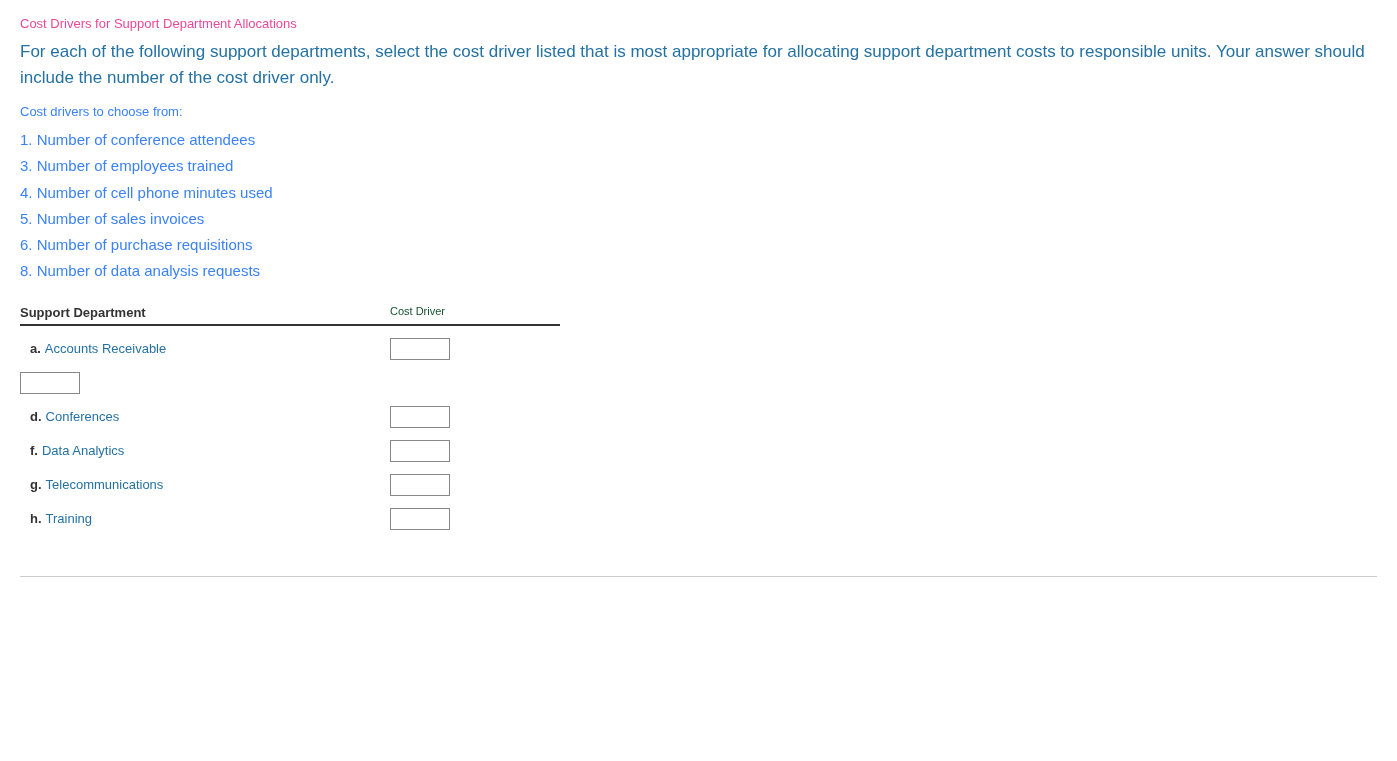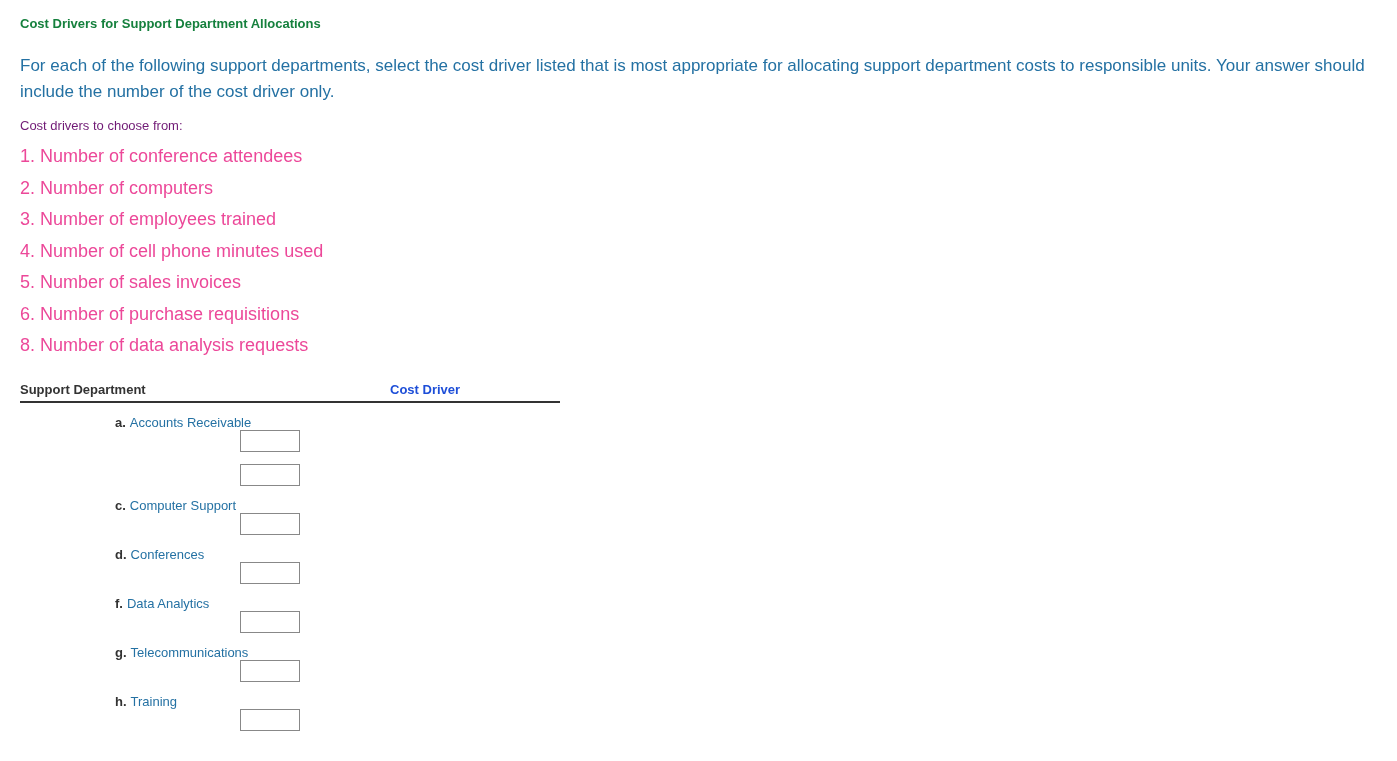--- a/index.html
+++ b/index.html
@@ -10,47 +10,47 @@
 
     body {
       font-family: Arial, sans-serif;
       font-size: 13px;
       color: #333;
       background: #fff;
       padding: 16px 20px;
     }
 
     .page-title {
-      color: #15803d;
+      color: #ec4899;
       font-size: 13px;
-      font-weight: bold;
-      margin-bottom: 22px;
+      font-weight: normal;
+      margin-bottom: 8px;
     }
 
     .instructions {
       color: #2471a3;
       font-size: 17px;
       line-height: 1.5;
       margin-bottom: 14px;
     }
 
     .cost-drivers-label {
-      color: #701a75;
+      color: #3b82f6;
       font-size: 13px;
       margin-bottom: 8px;
     }
 
     .cost-drivers-list {
       list-style: none;
       margin-bottom: 20px;
     }
 
     .cost-drivers-list li {
-      color: #ec4899;
-      font-size: 18px;
+      color: #3b82f6;
+      font-size: 15px;
       line-height: 1.75;
     }
 
     .table-container {
       width: 540px;
       margin-top: 10px;
     }
 
     .table-header {
       display: flex;
@@ -61,30 +61,29 @@
 
     .col-dept {
       width: 370px;
       font-weight: bold;
       font-size: 13px;
       color: #333;
     }
 
     .col-driver {
       width: 100px;
-      font-weight: bold;
-      font-size: 13px;
-      color: #1d4ed8;
+      font-weight: normal;
+      font-size: 11px;
+      color: #14532d;
     }
 
     .table-row {
       display: flex;
       align-items: center;
       padding: 6px 0;
-      flex-direction: column;
     }
 
     .dept-label {
       width: 370px;
       font-size: 13px;
       color: #333;
       padding-left: 10px;
     }
 
     .dept-label .letter {
@@ -116,43 +115,38 @@
 <body>
 
 <div class="page-title">Cost Drivers for Support Department Allocations</div>
 
 <p class="instructions">For each of the following support departments, select the cost driver listed that is most appropriate for allocating support department costs to responsible units. Your answer should include the number of the cost driver only.</p>
 
 <p class="cost-drivers-label">Cost drivers to choose from:</p>
 
 <ul class="cost-drivers-list">
 <li>1. Number of conference attendees</li>
-    <li>2. Number of computers</li>
     <li>3. Number of employees trained</li>
     <li>4. Number of cell phone minutes used</li>
     <li>5. Number of sales invoices</li>
     <li>6. Number of purchase requisitions</li>
     <li>8. Number of data analysis requests</li>
   </ul>
 
 <div class="table-container">
   <div class="table-header">
     <div class="col-dept">Support Department</div>
     <div class="col-driver">Cost Driver</div>
   </div>
   <div id="table-rows">
       <div class="table-row">
         <div class="dept-label"><span class="letter">a.</span><span class="dept-name">Accounts Receivable</span></div>
         <div style="width: 100px;"><input type="text" class="driver-input" style=""></div>
       </div>
       <div class="table-row">
-        <div style="width: 100px;"><input type="text" class="driver-input" style=""></div>
-      </div>
-      <div class="table-row">
-        <div class="dept-label"><span class="letter">c.</span><span class="dept-name">Computer Support</span></div>
         <div style="width: 100px;"><input type="text" class="driver-input" style=""></div>
       </div>
       <div class="table-row">
         <div class="dept-label"><span class="letter">d.</span><span class="dept-name">Conferences</span></div>
         <div style="width: 100px;"><input type="text" class="driver-input" style=""></div>
       </div>
       <div class="table-row">
         <div class="dept-label"><span class="letter">f.</span><span class="dept-name">Data Analytics</span></div>
         <div style="width: 100px;"><input type="text" class="driver-input" style=""></div>
       </div>

